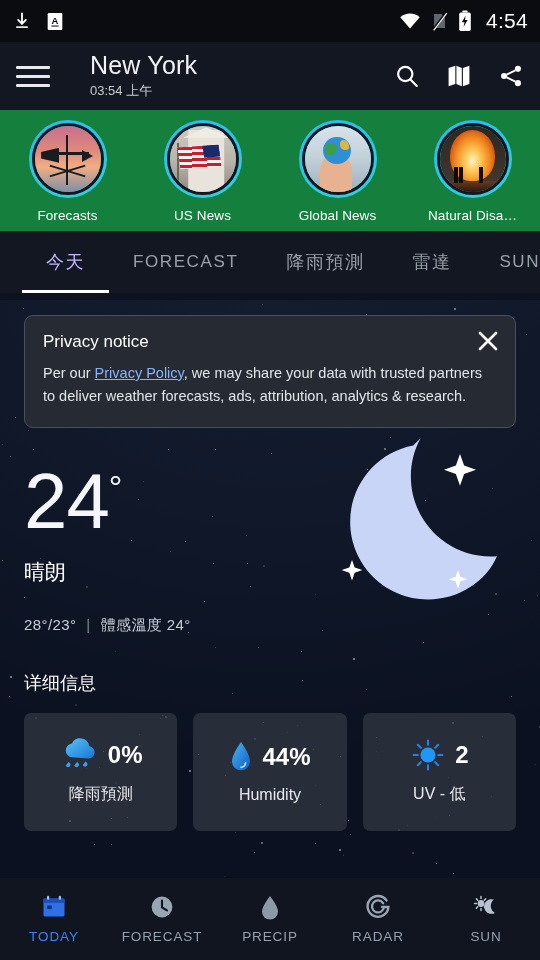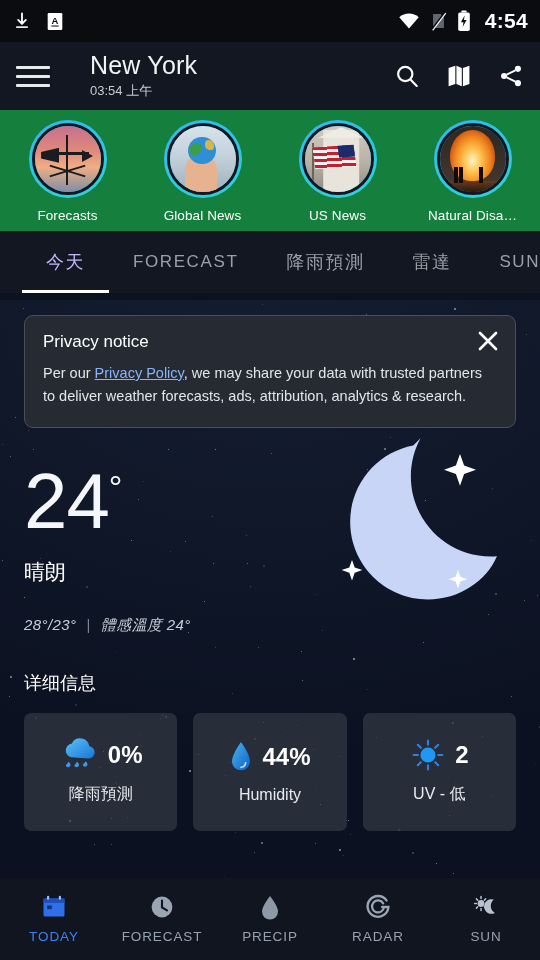--- a/index.html
+++ b/index.html
@@ -37,21 +37,21 @@
     position: relative; z-index: 6;
     height: 42px;
     background: #0b0c10;
     display: flex; align-items: center;
     padding: 0 12px;
     color: #ffffff;
   }
   .sb-left { display: flex; align-items: center; gap: 14px; }
   .sb-right { margin-left: auto; display: flex; align-items: center; gap: 10px; }
   .sb-time {
-    font-size: 21px; font-weight: 700; letter-spacing: .3px;
+    font-size: 21px; font-weight: 400; letter-spacing: .3px;
     color: #ffffff; margin-left: 4px;
   }
 
   
   .appbar {
     position: relative; z-index: 6;
     height: 68px;
     background: #121722;
     display: flex; align-items: center;
     padding: 0 16px;
@@ -245,21 +245,21 @@
 
   .current { position: relative; padding: 38px 24px 0; }
   .temp-row { display: flex; align-items: flex-start; }
   .temp {
     font-size: 78px; line-height: .92; color: #f4f6f9; font-weight: 300;
     letter-spacing: -1px;
   }
   .deg { font-size: 34px; line-height: 1; color: #f4f6f9; font-weight: 300; margin-top: 4px; }
   .cond { margin-top: 20px; font-size: 21px; color: #ffffff; }
   .hilo {
-    margin-top: 30px; font-size: 15px; color: #c9ced6; letter-spacing: .4px; font-style: italic;
+    margin-top: 30px; font-size: 15px; color: #c9ced6; letter-spacing: .4px;
   }
   .hilo .sep { margin: 0 10px; color: #7f858e; }
 
   .moon-wrap {
     position: absolute; right: 38px; top: 0px;
     width: 190px; height: 180px;
   }
 
   .details-title {
     margin: 36px 24px 0;
@@ -366,48 +366,48 @@
       <div class="ring">
         <div class="ring-inner">
           <div class="thumb t-vane">
             <div class="vane-arrow"></div>
             <div class="vane-tail"></div>
             <div class="vane-cross"></div>
           </div>
         </div>
       </div>
       <div class="story-label">Forecasts</div>
-    </div>
-
-    <div class="story">
-      <div class="ring">
-        <div class="ring-inner">
-          <div class="thumb t-globe">
-            <div class="hand"></div>
-              <div class="globe"></div>
-          </div>
-        </div>
-      </div>
-      <div class="story-label">Global News</div>
     </div>
 
     <div class="story">
       <div class="ring">
         <div class="ring-inner">
           <div class="thumb t-flag">
             <div class="bldg"></div>
               <div class="roof"></div>
             <div class="pole"></div>
             <div class="flag">
                 <div class="canton"></div>
               </div>
           </div>
         </div>
       </div>
       <div class="story-label">US News</div>
+    </div>
+
+    <div class="story">
+      <div class="ring">
+        <div class="ring-inner">
+          <div class="thumb t-globe">
+            <div class="hand"></div>
+              <div class="globe"></div>
+          </div>
+        </div>
+      </div>
+      <div class="story-label">Global News</div>
     </div>
 
     <div class="story">
       <div class="ring">
         <div class="ring-inner">
           <div class="thumb t-fire">
             <div class="blaze"></div>
             <div class="ground"></div>
             <div class="fig" style="left:22%"></div>
             <div class="fig" style="left:30%"></div>

